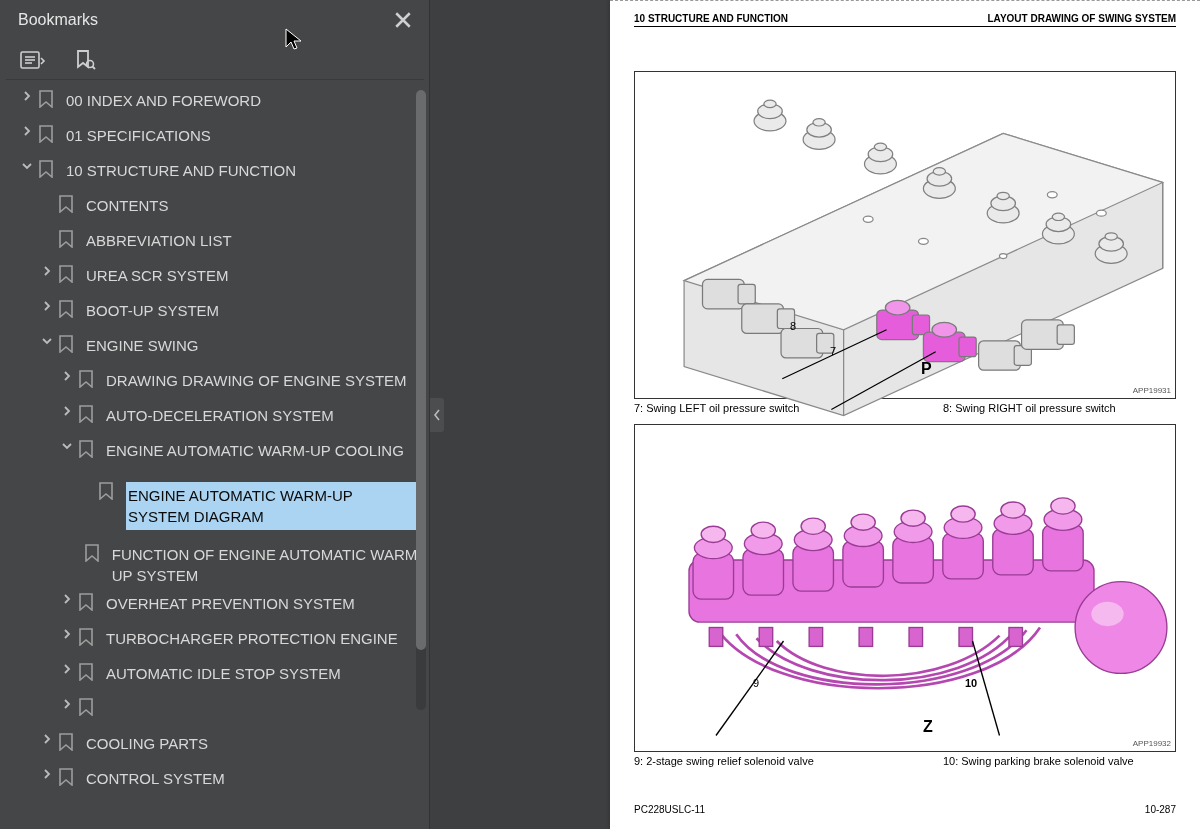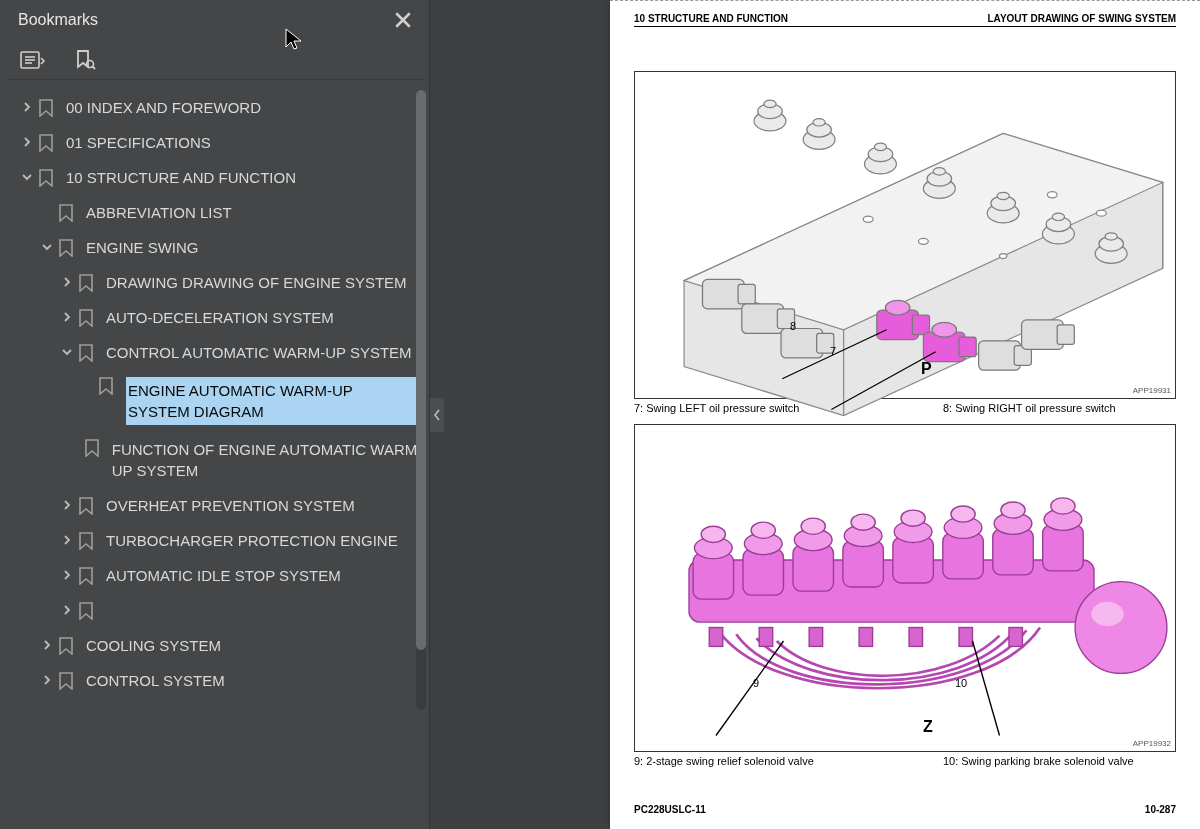--- a/index.html
+++ b/index.html
@@ -13,21 +13,21 @@
   .close-x { width: 18px; height: 18px; cursor: pointer; }
   .close-x svg { width:100%; height:100%; }
   .toolbar { height: 40px; display:flex; align-items:center; gap:22px; padding:0 12px; border-bottom: 1px solid #3a3a3a; margin: 0 6px; }
   .tool-btn { width:30px; height:30px; display:flex; align-items:center; justify-content:center; cursor:pointer; border-radius:2px; }
 
   .tree-wrap { flex:1; overflow:hidden; position:relative; padding:10px 0 0 4px; }
   .scrollbar { position:absolute; right:4px; top:10px; width:10px; height:620px; background:transparent; }
   .scroll-track { width:10px; height:100%; background:#3a3b3d; border-radius:5px; }
   .scroll-thumb { width:10px; height:560px; background:#6a6b6c; border-radius:5px; }
 
-  .row { display:flex; align-items:center; height:35px; font-size:15px; color:#d8d8d8; white-space:nowrap; cursor:pointer; }
+  .row { display:flex; align-items:flex-start; height:35px; font-size:15px; color:#d8d8d8; white-space:nowrap; cursor:pointer; }
   .row.tall { height:auto; padding:7px 0; align-items:flex-start; }
   .row .label { white-space:normal; line-height:1.4; }
   .row.selected .label-box { background:#aad4f2; color:#0a0a0a; padding:3px 5px 3px 2px; display:block; width:290px; }
   .ind { display:inline-block; } 
   .chevron { width:22px; text-align:center; color:#bcbcbc; font-size:12px; flex:0 0 22px;}
   .chevron.hidden { visibility:hidden; }
   .bm-icon { width:16px; height:18px; margin-right:12px; flex:0 0 16px; }
   .bm-icon svg { width:100%; height:100%; }
 
   .cursor { position:absolute; width:20px; height:26px; }
@@ -39,21 +39,21 @@
   .page-view { flex:1; background:#e9e9e9; padding:0; position:relative; }
   .paper { position:absolute; left:0; top:0; width:590px; height:829px; background:#fff; box-shadow:0 0 4px rgba(0,0,0,.3); border-top:1.5px dashed #999; }
   .pmargin { padding:12px 24px 0 24px; }
   .doc-head { display:flex; justify-content:space-between; font-size:10px; font-weight:bold; border-bottom:1.2px solid #000; padding-bottom:2px; }
   .fig { border:1px solid #333; margin-top:20px; position:relative; background:#fff; }
   .fig.f1 { height:328px; }
   .fig.f2 { height:328px; }
   .figid { position:absolute; right:4px; bottom:3px; font-size:8px; color:#555; }
   .caption-row { display:flex; font-size:11px; padding-top:3px; }
   .caption-row div:first-child { flex:0 0 57%; }
-  .doc-foot { position:absolute; bottom:14px; left:24px; right:24px; display:flex; justify-content:space-between; font-size:10px; font-weight:bold; }
+  .doc-foot { position:absolute; bottom:14px; left:24px; right:24px; display:flex; justify-content:space-between; font-size:10px; font-weight:normal; }
 
   
   .block1-wrap { position:absolute; inset:0; }
   .lead { position:absolute; font-size:11px; }
   .plabel { position:absolute; font-size:16px; font-weight:bold; }
 </style>
 </head>
 <body>
 
 <div class="app">
@@ -118,25 +118,53 @@
               <path d="M1 1 h12 v16 l-6 -5 l-6 5 Z" fill="none" stroke="#9d9d9d" stroke-width="1.6"></path>
             </svg></span>
           <span class="label">10 STRUCTURE AND FUNCTION</span>
         </div>
         <div class="row">
           <span class="ind" style="width:32px"></span>
           <span class="chevron hidden"></span>
           <span class="bm-icon"><svg viewBox="0 0 14 18">
               <path d="M1 1 h12 v16 l-6 -5 l-6 5 Z" fill="none" stroke="#9d9d9d" stroke-width="1.6"></path>
             </svg></span>
+          <span class="label">CONTENTS</span>
+        </div>
+        <div class="row">
+          <span class="ind" style="width:32px"></span>
+          <span class="chevron hidden"></span>
+          <span class="bm-icon"><svg viewBox="0 0 14 18">
+              <path d="M1 1 h12 v16 l-6 -5 l-6 5 Z" fill="none" stroke="#9d9d9d" stroke-width="1.6"></path>
+            </svg></span>
           <span class="label">ABBREVIATION LIST</span>
         </div>
         <div class="row">
           <span class="ind" style="width:32px"></span>
           <span class="chevron"><svg width="10" height="10" viewBox="0 0 10 10">
+              <path d="M3 1 L7 5 L3 9" fill="none" stroke="#bcbcbc" stroke-width="1.8"></path>
+            </svg></span>
+          <span class="bm-icon"><svg viewBox="0 0 14 18">
+              <path d="M1 1 h12 v16 l-6 -5 l-6 5 Z" fill="none" stroke="#9d9d9d" stroke-width="1.6"></path>
+            </svg></span>
+          <span class="label">UREA SCR SYSTEM</span>
+        </div>
+        <div class="row">
+          <span class="ind" style="width:32px"></span>
+          <span class="chevron"><svg width="10" height="10" viewBox="0 0 10 10">
+              <path d="M3 1 L7 5 L3 9" fill="none" stroke="#bcbcbc" stroke-width="1.8"></path>
+            </svg></span>
+          <span class="bm-icon"><svg viewBox="0 0 14 18">
+              <path d="M1 1 h12 v16 l-6 -5 l-6 5 Z" fill="none" stroke="#9d9d9d" stroke-width="1.6"></path>
+            </svg></span>
+          <span class="label">BOOT-UP SYSTEM</span>
+        </div>
+        <div class="row">
+          <span class="ind" style="width:32px"></span>
+          <span class="chevron"><svg width="10" height="10" viewBox="0 0 10 10">
               <path d="M1 3 L5 7 L9 3" fill="none" stroke="#bcbcbc" stroke-width="1.8"></path>
             </svg></span>
           <span class="bm-icon"><svg viewBox="0 0 14 18">
               <path d="M1 1 h12 v16 l-6 -5 l-6 5 Z" fill="none" stroke="#9d9d9d" stroke-width="1.6"></path>
             </svg></span>
           <span class="label">ENGINE SWING</span>
         </div>
         <div class="row">
           <span class="ind" style="width:52px"></span>
           <span class="chevron"><svg width="10" height="10" viewBox="0 0 10 10">
@@ -158,21 +186,21 @@
           <span class="label">AUTO-DECELERATION SYSTEM</span>
         </div>
         <div class="row">
           <span class="ind" style="width:52px"></span>
           <span class="chevron"><svg width="10" height="10" viewBox="0 0 10 10">
               <path d="M1 3 L5 7 L9 3" fill="none" stroke="#bcbcbc" stroke-width="1.8"></path>
             </svg></span>
           <span class="bm-icon"><svg viewBox="0 0 14 18">
               <path d="M1 1 h12 v16 l-6 -5 l-6 5 Z" fill="none" stroke="#9d9d9d" stroke-width="1.6"></path>
             </svg></span>
-          <span class="label">CONTROL AUTOMATIC WARM-UP SYSTEM</span>
+          <span class="label">ENGINE AUTOMATIC WARM-UP COOLING</span>
         </div>
         <div class="row selected tall">
           <span class="ind" style="width:72px"></span>
           <span class="chevron hidden"></span>
           <span class="bm-icon"><svg viewBox="0 0 14 18">
               <path d="M1 1 h12 v16 l-6 -5 l-6 5 Z" fill="none" stroke="#9d9d9d" stroke-width="1.6"></path>
             </svg></span>
           <span class="label-box"><span class="label">ENGINE AUTOMATIC WARM-UP SYSTEM DIAGRAM</span></span>
         </div>
         <div class="row tall">
@@ -223,21 +251,21 @@
             </svg></span>
         </div>
         <div class="row">
           <span class="ind" style="width:32px"></span>
           <span class="chevron"><svg width="10" height="10" viewBox="0 0 10 10">
               <path d="M3 1 L7 5 L3 9" fill="none" stroke="#bcbcbc" stroke-width="1.8"></path>
             </svg></span>
           <span class="bm-icon"><svg viewBox="0 0 14 18">
               <path d="M1 1 h12 v16 l-6 -5 l-6 5 Z" fill="none" stroke="#9d9d9d" stroke-width="1.6"></path>
             </svg></span>
-          <span class="label">COOLING SYSTEM</span>
+          <span class="label">COOLING PARTS</span>
         </div>
         <div class="row">
           <span class="ind" style="width:32px"></span>
           <span class="chevron"><svg width="10" height="10" viewBox="0 0 10 10">
               <path d="M3 1 L7 5 L3 9" fill="none" stroke="#bcbcbc" stroke-width="1.8"></path>
             </svg></span>
           <span class="bm-icon"><svg viewBox="0 0 14 18">
               <path d="M1 1 h12 v16 l-6 -5 l-6 5 Z" fill="none" stroke="#9d9d9d" stroke-width="1.6"></path>
             </svg></span>
           <span class="label">CONTROL SYSTEM</span>
@@ -447,21 +475,21 @@
                   <rect x="203" y="150" width="10" height="14"></rect>
                     <rect x="240" y="150" width="10" height="14"></rect>
                   <rect x="277" y="150" width="10" height="14"></rect>
                 </g>
               </g>
 
               <line x1="60" y1="230" x2="110" y2="160" stroke="#000"></line>
               <line x1="270" y1="230" x2="250" y2="160" stroke="#000"></line>
             </svg>
             <span class="lead" style="left:118px; top:252px;">9</span>
-            <span class="lead" style="left:320px; top:252px;">10</span>
+            <span class="lead" style="left:330px; top:252px;font-weight:bold;">10</span>
             <span class="plabel" style="left:288px; top:293px;">Z</span>
           </div>
           <span class="figid">APP19932</span>
         </div>
         <div class="caption-row">
           <div>9: 2-stage swing relief solenoid valve</div>
           <div>10: Swing parking brake solenoid valve</div>
         </div>
       </div>
       <div class="doc-foot">

